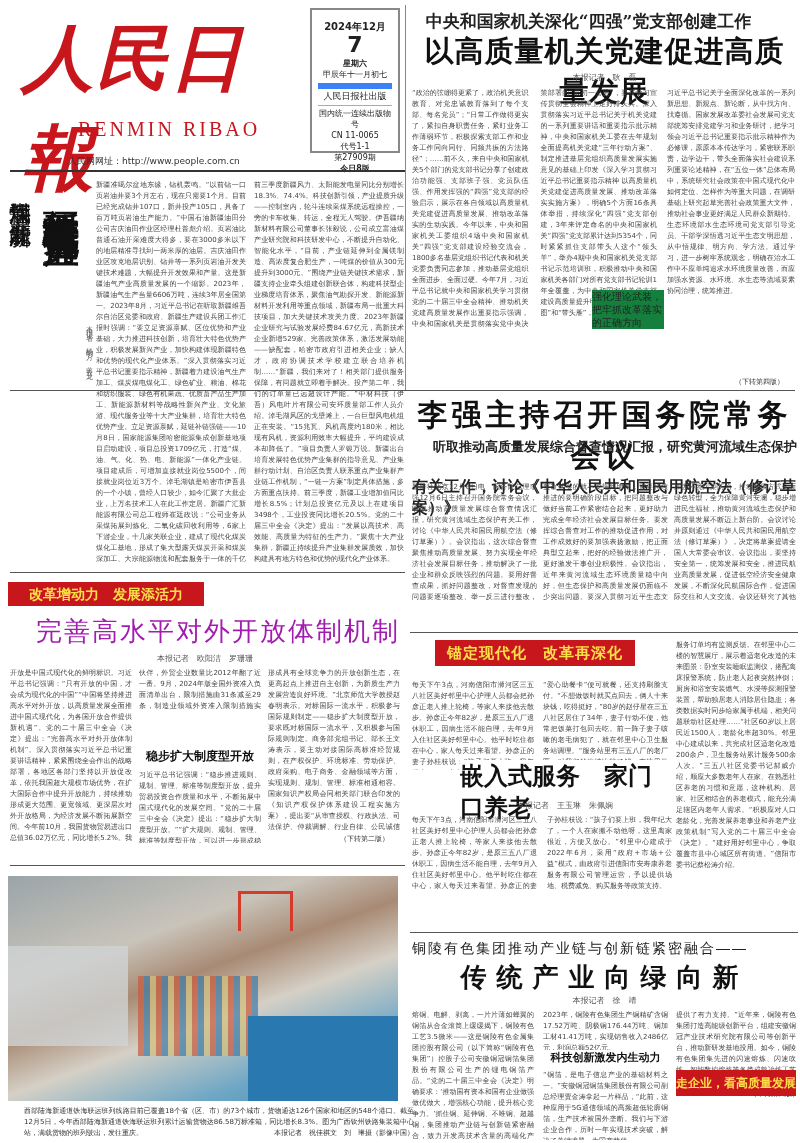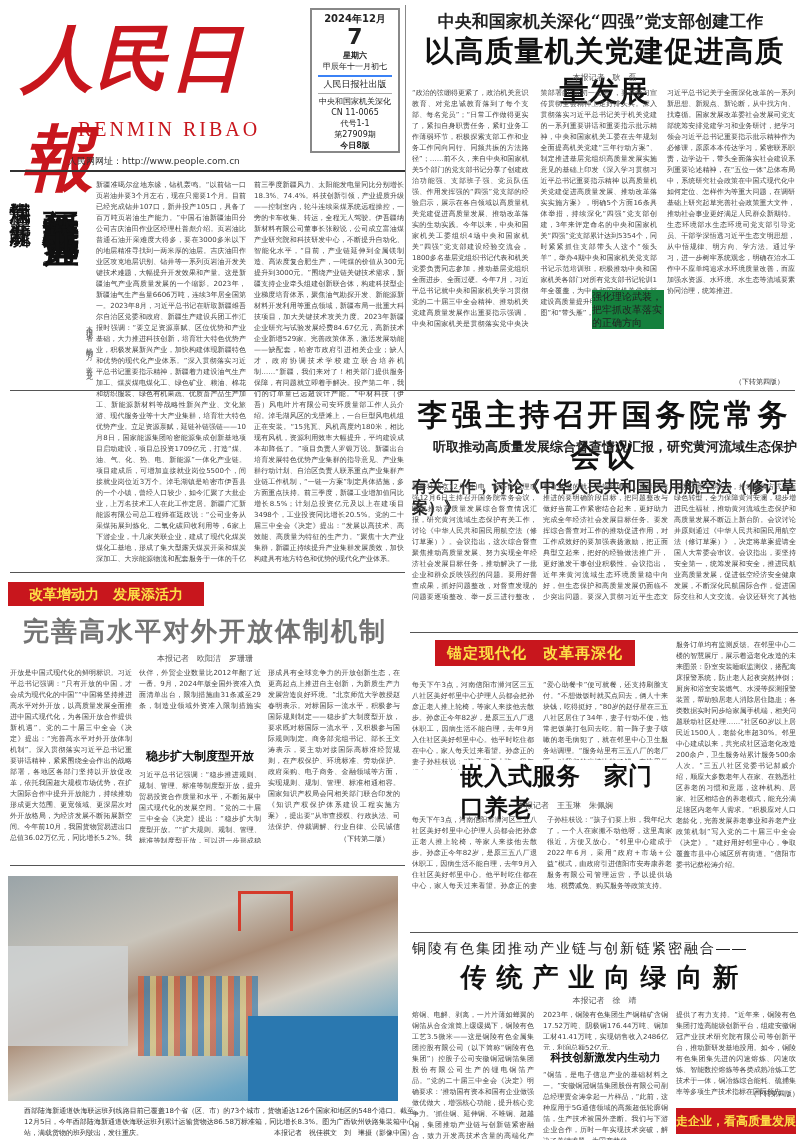--- a/index.html
+++ b/index.html
@@ -1,57 +1,57 @@
 <!DOCTYPE html>
 <html><head>
 <meta charset="utf-8">
 <style>
 *{box-sizing:border-box;margin:0;padding:0}
 body{width:800px;height:1143px;background:#fff;font-family:"DejaVu Sans",sans-serif;color:#222;position:relative;overflow:hidden}
 .abs{position:absolute}
 .masthead-logo{left:22px;top:8px;width:270px;height:100px;color:#c8161d;font-family:"DejaVu Serif",serif;font-size:72px;font-weight:bold;font-style:italic;letter-spacing:2px;line-height:100px}
 .masthead-pinyin{left:78px;top:118px;color:#c8161d;font-family:"Liberation Serif",serif;font-size:20px;letter-spacing:3px}
 .masthead-url{left:68px;top:155px;font-size:9px;color:#333}
-.datebox{left:310px;top:8px;width:90px;height:145px;border:2px solid #888;text-align:center;font-size:8px;line-height:11px;padding-top:3px}
+.datebox{left:310px;top:8px;width:90px;height:145px;border:2px solid #888;text-align:center;font-size:8px;line-height:11px;padding-top:11px}
 .datebox .big{font-size:22px;line-height:26px;font-weight:bold}
 .datebox .ym{font-size:10px;font-weight:bold}
 .rule{background:#333;height:2px}
 .vrule{background:#888;width:1px}
 .txt{font-size:7px;line-height:11px;color:#444;text-align:justify;overflow:hidden}
 .hl-sub{font-family:"DejaVu Serif",serif;font-size:18px;font-weight:bold;color:#222;text-align:center}
 .hl-main{font-size:28px;font-weight:bold;color:#111;text-align:center;letter-spacing:1px}
 .byline{font-size:8px;color:#555;text-align:center}
 .redband{background:#c8161d;color:#fde047;font-weight:bold;text-align:center}
 .vtitle{writing-mode:vertical-rl;font-weight:bold;color:#111}
 .photo{background:linear-gradient(160deg,#9aa4a8 0%,#c9c4ba 30%,#a88a74 45%,#d5d0c6 60%,#6fa7c5 80%,#3d8cb8 100%)}
-.sect{font-family:"DejaVu Serif",serif;font-weight:bold;color:#737373;text-align:center}
+.sect{font-family:"DejaVu Serif",serif;font-weight:normal;color:#a21caf;text-align:right}
 </style>
 </head>
 <body>
 
 <div class="abs masthead-logo">人民日報</div>
 <div class="abs masthead-pinyin">RENMIN RIBAO</div>
 <div class="abs masthead-url">人民网网址：http://www.people.com.cn</div>
 
 <div class="abs datebox">
   <div class="ym">2024年12月</div>
   <div class="big">7</div>
   <div style="font-weight:bold">星期六</div>
   <div>甲辰年十一月初七</div>
-  <div style="border-top:2px solid #3b82f6;margin:3px 6px;padding-top:2px;font-size:9px">人民日报社出版</div>
-  <div style="border-top:1px solid #aaa;margin:0 6px;padding-top:2px">中央和国家机关深化</div>
+  <div style="border-top:6px solid #3b82f6;margin:3px 6px;padding-top:2px;font-size:9px">人民日报社出版</div>
+  <div style="border-top:1px solid #aaa;margin:0 6px;padding-top:2px">国内统一连续出版物号</div>
   <div>CN 11-0065</div>
   <div>代号1-1</div>
   <div>第27909期</div>
   <div style="font-weight:bold">今日8版</div>
 </div>
 
 <div class="abs vrule" style="left:405px;top:5px;height:385px"></div>
 
-<div class="abs hl-sub" style="left:408px;top:10px;width:385px;font-size:17px">中央和国家机关深化“四强”党支部创建工作</div>
+<div class="abs hl-sub" style="left:396px;top:10px;width:385px;font-size:17px">中央和国家机关深化“四强”党支部创建工作</div>
 <div class="abs hl-main" style="left:412px;top:32px;width:385px;font-size:29px">以高质量机关党建促进高质量发展</div>
 <div class="abs byline" style="left:412px;top:72px;width:385px">本报记者　耿　磊</div>
 <div class="abs txt" style="left:412px;top:88px;width:245px;height:300px;column-count:2;column-gap:12px">“政治的弦绷得更紧了，政治机关意识教育、对党忠诚教育落到了每个支部、每名党员”；“日常工作做得更实了，紧扣自身职责任务，紧盯业务工作薄弱环节，积极探索支部工作和业务工作同向同行、同频共振的方法路径”；……前不久，来自中央和国家机关5个部门的党支部书记分享了创建政治功能强、支部班子强、党员队伍强、作用发挥强的“四强”党支部的经验启示，展示在各自领域以高质量机关党建促进高质量发展、推动改革落实的生动实践。今年以来，中央和国家机关工委组织4场中央和国家机关“四强”党支部建设经验交流会，1800多名基层党组织书记代表和机关党委负责同志参加，推动基层党组织全面进步、全面过硬。今年7月，习近平总书记就中央和国家机关学习贯彻党的二十届三中全会精神、推动机关党建高质量发展作出重要指示强调，中央和国家机关是贯彻落实党中央决策部署的“最初一公里”，要在学习宣传贯彻全会精神上走好排头兵。深入贯彻落实习近平总书记关于机关党建的一系列重要讲话和重要指示批示精神，中央和国家机关工委在去年规划全面提高机关党建“三年行动方案”、制定推进基层党组织高质量发展实施意见的基础上印发《深入学习贯彻习近平总书记重要指示精神 以高质量机关党建促进高质量发展、推动改革落实实施方案》，明确5个方面16条具体举措，持续深化“四强”党支部创建，3年来评定命名的中央和国家机关“四强”党支部累计达到5354个，同时紧紧抓住支部带头人这个“领头羊”，举办4期中央和国家机关党支部书记示范培训班，积极推动中央和国家机关各部门对所有党支部书记轮训1年全覆盖，为中央和国家机关党支部建设高质量提升明确了“任务书”“路线图”和“带头雁”，责任人。</div>
 <div class="abs txt" style="left:667px;top:88px;width:128px;height:300px">习近平总书记关于全面深化改革的一系列新思想、新观点、新论断，从中找方向、找遵循。国家发展改革委社会发展司党支部统筹安排党建学习和业务研讨，把学习领会习近平总书记重要指示批示精神作为必修课，原原本本传达学习，紧密联系职责，边学边干，带头全面落实社会建设系列重要论述精神，在“五位一体”总体布局中，系统研究社会政策在中国式现代化中如何定位、怎样作为等重大问题，在调研基础上研究起草完善社会政策重大文件，推动社会事业更好满足人民群众新期待。生态环境部水生态环境司党支部引导党员、干部学深悟透习近平生态文明思想，从中悟规律、明方向、学方法。通过学习，进一步树牢系统观念，明确在治水工作中不应单纯追求水环境质量改善，而应加强水资源、水环境、水生态等流域要素协同治理，统筹推进。</div>
 <div class="abs" style="left:592px;top:290px;width:72px;font-size:10px;font-weight:normal;background:#15803d;color:#222;line-height:13px">强化理论武装，把牢抓改革落实的正确方向</div>
 <div class="abs" style="left:735px;top:377px;font-size:7px;color:#333">（下转第四版）</div>
 
 <div class="abs rule" style="left:10px;top:170px;width:395px"></div>
 
 <div class="abs vtitle" style="left:8px;top:185px;height:380px;font-family:'DejaVu Serif',serif;font-size:22px;line-height:24px;font-weight:normal">深耕煤油气　开发新能源</div>
@@ -107,13 +107,13 @@
 
 <div class="abs" style="left:412px;top:940px;width:385px;font-family:Liberation Sans, sans-serif;font-size:14px;color:#222;letter-spacing:2px">铜陵有色集团推动产业链与创新链紧密融合——</div>
 <div class="abs" style="left:412px;top:960px;width:385px;font-size:26px;font-weight:bold;text-align:center;letter-spacing:10px;color:#111">传统产业向绿向新</div>
 <div class="abs byline" style="left:412px;top:995px;width:385px">本报记者　徐　靖</div>
 <div class="abs txt" style="left:412px;top:1010px;width:122px;height:130px">熔铜、电解、剥离，一片片薄如蝉翼的铜箔从合金滚筒上缓缓揭下，铜陵有色工艺3.5微米——这是铜陵有色金属集团控股有限公司（以下简称“铜陵有色集团”）控股子公司安徽铜冠铜箔集团股份有限公司生产的锂电铜箔产品。“党的二十届三中全会《决定》明确要求：‘推动国有资本和国有企业做强做优做大，增强核心功能，提升核心竞争力。’抓住铜、延伸铜、不唯铜、超越铜，集团推动产业链与创新链紧密融合，致力开发高技术含量的高端化产品，为传统产业转型升级注入强劲动力。”铜陵有色集团党委书记、董事长龚华东表示。</div>
 <div class="abs txt" style="left:543px;top:1010px;width:125px;height:40px">2023年，铜陵有色集团生产铜精矿含铜17.52万吨、阴极铜176.44万吨、铜加工材41.41万吨，实现销售收入2486亿元，利润总额52亿元。</div>
 <div class="abs" style="left:543px;top:1050px;width:125px;font-size:11px;font-weight:bold;text-align:center;color:#111">科技创新激发内生动力</div>
 <div class="abs txt" style="left:543px;top:1070px;width:125px;height:70px">“铜箔，是电子信息产业的基础材料之一。”安徽铜冠铜箔集团股份有限公司副总经理贾金涛拿起一片样品，“此前，这种应用于5G通信领域的高频超低轮廓铜箔，生产技术被国外垄断。我们与下游企业合作，历时一年实现技术突破，解决了关键难题，为国产替代</div>
 <div class="abs txt" style="left:676px;top:1010px;width:120px;height:85px">提供了有力支持。”近年来，铜陵有色集团打造高能级创新平台，组建安徽铜冠产业技术研究院有限公司等创新平台，推动新研发基地投用。如今，铜陵有色集团集先进的闪速熔炼、闪速吹炼、智能数控熔炼等各类成熟冶炼工艺技术于一体，铜冶炼综合能耗、硫捕集率等多项生产技术指标在国际领先。</div>
 <div class="abs" style="left:750px;top:1089px;font-size:7px;color:#333">（下转第四版）</div>
-<div class="abs redband" style="left:676px;top:1108px;width:120px;height:26px;font-size:12px;line-height:26px">走企业，看高质量发展</div>
+<div class="abs redband" style="left:676px;top:1070px;width:120px;height:26px;font-size:12px;line-height:26px">走企业，看高质量发展</div>
 
 </body></html>

